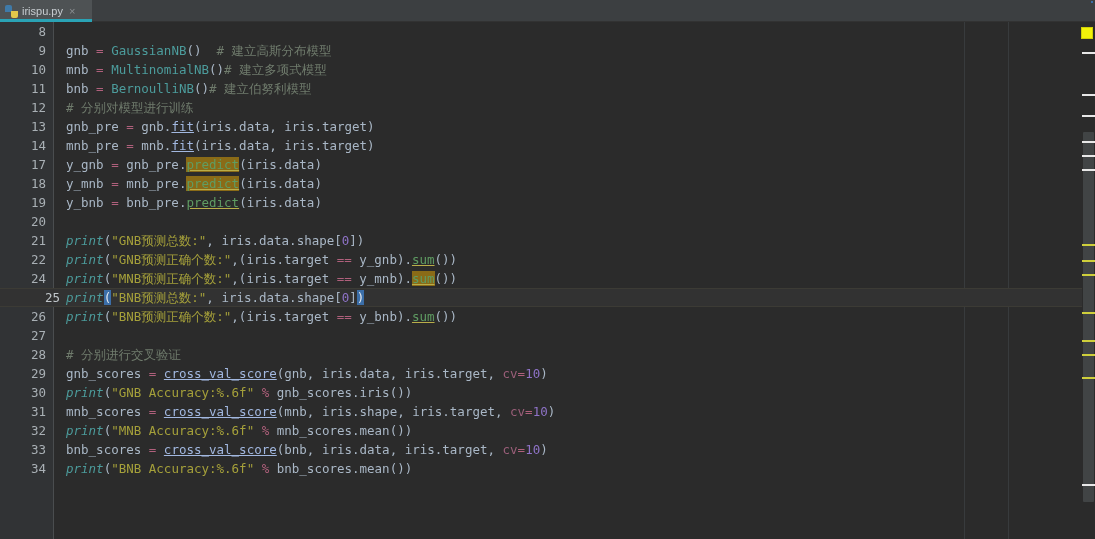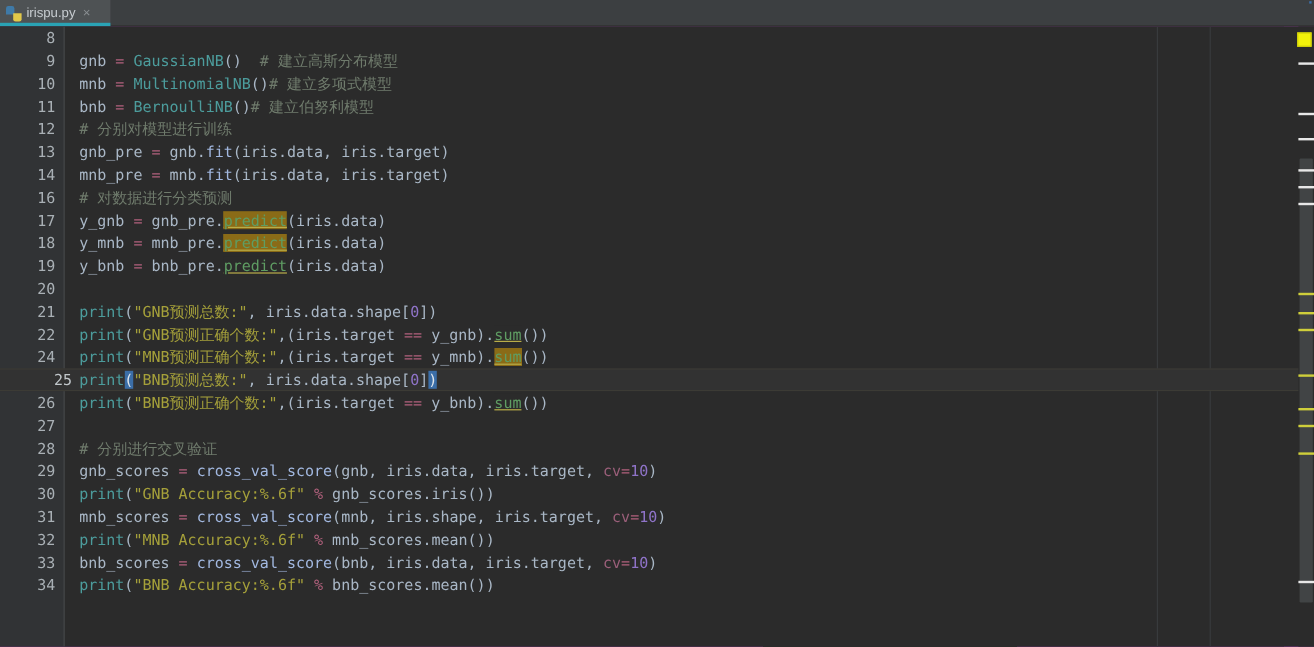--- a/index.html
+++ b/index.html
@@ -9,21 +9,21 @@
     width: 1095px; height: 539px;
     background: #2b2b2b;
     overflow: hidden;
     font-family: "DejaVu Sans Mono", "Liberation Mono", monospace;
   }
 
   #app {
     position: relative;
     width: 1095px;
     height: 539px;
-    background: #d946ef;
+    background: #404040;
   }
 
   
   .tabbar {
     position: absolute;
     top: 0; left: 0;
     width: 1095px; height: 22px;
     background: #3c3f41;
     border-bottom: 1px solid #323232;
     display: flex;
@@ -141,23 +141,23 @@
     line-height: 19px;
   }
   .row.current .lineno { color: #c0c6ca; padding-left: 45px; }
   .codetext {
     position: absolute;
     left: 66px;
     height: 19px;
     line-height: 19px;
     color: #a9b7c6;
   }
-  .fn      { color: #4c9c9c; }   
+  .fn      { color: #4c9c9c; font-style: italic; }   
   .cls     { color: #4c9c9c; }
-  .func    { color: #a2b8e0; }   
+  .func    { color: #a2b8e0; text-decoration: underline; }   
   .str     { color: #a5a03a; }   
   .num     { color: #8f73c8; }   
   .op      { color: #b0607c; }   
   .cmt     { color: #6f7b6c; }   
   .id      { color: #a9b7c6; }
   .kwarg   { color: #9b5f7a; }   
   .punc    { color: #a9b7c6; }
 
   
   .hl {
@@ -237,21 +237,20 @@
       <div class="guide" style="left:954px"></div>
     </div>
     <div class="rows" id="rows">
         <div class="row"><span class="lineno">8</span><span class="codetext"></span></div>
         <div class="row"><span class="lineno">9</span><span class="codetext"><span class="id">gnb </span><span class="op">= </span><span class="cls">GaussianNB</span><span class="punc">()</span><span class="cmt">  # 建立高斯分布模型</span></span></div>
         <div class="row"><span class="lineno">10</span><span class="codetext"><span class="id">mnb </span><span class="op">= </span><span class="cls">MultinomialNB</span><span class="punc">()</span><span class="cmt"># 建立多项式模型</span></span></div>
         <div class="row"><span class="lineno">11</span><span class="codetext"><span class="id">bnb </span><span class="op">= </span><span class="cls">BernoulliNB</span><span class="punc">()</span><span class="cmt"># 建立伯努利模型</span></span></div>
         <div class="row"><span class="lineno">12</span><span class="codetext"><span class="cmt"># 分别对模型进行训练</span></span></div>
         <div class="row"><span class="lineno">13</span><span class="codetext"><span class="id">gnb_pre </span><span class="op">= </span><span class="id">gnb.</span><span class="func">fit</span><span class="punc">(iris.data, iris.target)</span></span></div>
         <div class="row"><span class="lineno">14</span><span class="codetext"><span class="id">mnb_pre </span><span class="op">= </span><span class="id">mnb.</span><span class="func">fit</span><span class="punc">(iris.data, iris.target)</span></span></div>
-        <div class="row"><span class="lineno">16</span><span class="codetext"><span class="cmt"># 对数据进行分类预测</span></span></div>
         <div class="row"><span class="lineno">17</span><span class="codetext"><span class="id">y_gnb </span><span class="op">= </span><span class="id">gnb_pre.</span><span class="hl">predict</span><span class="punc">(iris.data)</span></span></div>
         <div class="row"><span class="lineno">18</span><span class="codetext"><span class="id">y_mnb </span><span class="op">= </span><span class="id">mnb_pre.</span><span class="hl">predict</span><span class="punc">(iris.data)</span></span></div>
         <div class="row"><span class="lineno">19</span><span class="codetext"><span class="id">y_bnb </span><span class="op">= </span><span class="id">bnb_pre.</span><span class="hl2">predict</span><span class="punc">(iris.data)</span></span></div>
         <div class="row"><span class="lineno">20</span><span class="codetext"></span></div>
         <div class="row"><span class="lineno">21</span><span class="codetext"><span class="fn">print</span><span class="punc">(</span><span class="str">"GNB预测总数:"</span><span class="punc">, iris.data.shape[</span><span class="num">0</span><span class="punc">])</span></span></div>
         <div class="row"><span class="lineno">22</span><span class="codetext"><span class="fn">print</span><span class="punc">(</span><span class="str">"GNB预测正确个数:"</span><span class="punc">,(iris.target </span><span class="op">==</span><span class="punc"> y_gnb).</span><span class="hl2">sum</span><span class="punc">())</span></span></div>
         <div class="row"><span class="lineno">24</span><span class="codetext"><span class="fn">print</span><span class="punc">(</span><span class="str">"MNB预测正确个数:"</span><span class="punc">,(iris.target </span><span class="op">==</span><span class="punc"> y_mnb).</span><span class="hl">sum</span><span class="punc">())</span></span></div>
         <div class="row current"><span class="lineno">25</span><span class="codetext"><span class="fn">print</span><span class="brace-hl">(</span><span class="str">"BNB预测总数:"</span><span class="punc">, iris.data.shape[</span><span class="num">0</span><span class="punc">]</span><span class="brace-hl">)</span></span></div>
         <div class="row"><span class="lineno">26</span><span class="codetext"><span class="fn">print</span><span class="punc">(</span><span class="str">"BNB预测正确个数:"</span><span class="punc">,(iris.target </span><span class="op">==</span><span class="punc"> y_bnb).</span><span class="hl2">sum</span><span class="punc">())</span></span></div>
         <div class="row"><span class="lineno">27</span><span class="codetext"></span></div>

